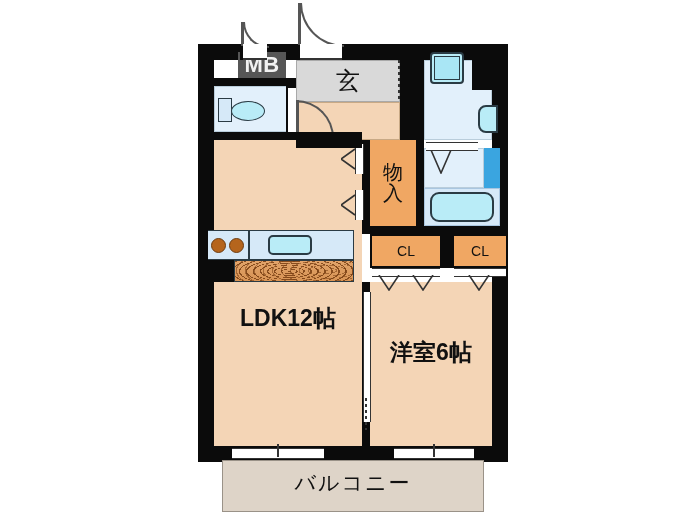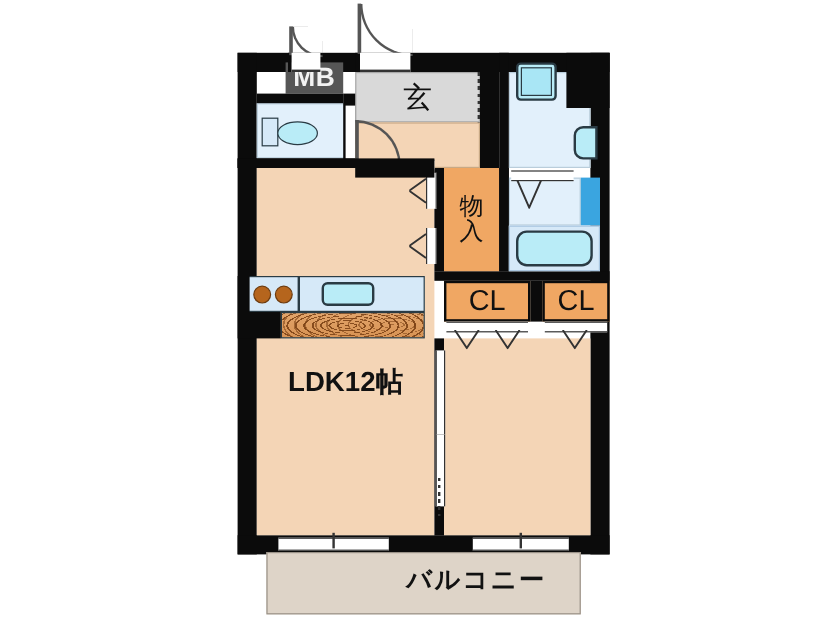--- a/index.html
+++ b/index.html
@@ -21,23 +21,23 @@
   .mbbox{background:#565656;}
   .balcony{background:#ded4c8;}
   .white{background:#ffffff;}
   .stroke-thin{border:1.5px solid #2a3b44;}
 
   .lbl{position:absolute;display:flex;align-items:center;justify-content:center;
        color:#111;white-space:nowrap;}
 
   .t-mb{font-size:22px;font-weight:700;color:#111;letter-spacing:.5px;}
   .t-gen{font-size:24px;font-weight:500;color:#111;}
-  .t-cl{font-size:24px;font-weight:500;color:#111;}
+  .t-cl{font-size:14px;font-weight:500;color:#111;}
   .t-room{font-size:23px;font-weight:700;color:#111;}
-  .t-bal{font-size:21px;font-weight:700;color:#111;letter-spacing:2px;padding-left:44px;}
+  .t-bal{font-size:21px;font-weight:400;color:#111;letter-spacing:2px;}
   .t-stor{font-size:20px;font-weight:500;color:#111;line-height:1.05;
           display:flex;flex-direction:column;align-items:center;justify-content:center;}
 
   
   .arc{position:absolute;border:2px solid #555;background:transparent;}
   .arc-tr{border-radius:0 100% 0 0;border-left:none;border-bottom:none;}
   .arc-bl{border-radius:0 0 0 100%;border-right:none;border-top:none;}
 
   
   .slide{position:absolute;background:#ffffff;border-top:1.5px solid #333;
@@ -93,20 +93,21 @@
   <div class="burner" style="left:229px;top:238px;width:13px;height:13px;"></div>
 
   <div class="abs" style="left:248px;top:230px;width:1.5px;height:30px;background:#2a3b44;"></div>
 
   <div class="abs cyan fixture" style="left:268px;top:235px;width:44px;height:20px;border-radius:5px;"></div>
 
   <div class="abs woodgrain" style="left:234px;top:260px;width:120px;height:22px;border:1.5px solid #2a3b44;"></div>
   <div class="abs wall" style="left:198px;top:260px;width:36px;height:22px;"></div>
 
   <div class="abs floor" style="left:370px;top:282px;width:122px;height:164px;"></div>
+  <div class="lbl t-room" style="left:370px;top:334px;width:122px;height:36px;">洋室6帖</div>
 
   <div class="abs wall" style="left:362px;top:282px;width:8px;height:164px;"></div>
 
   <div class="slide-v" style="left:363px;top:292px;width:6px;height:70px;"></div>
   <div class="slide-v" style="left:363px;top:362px;width:6px;height:60px;"></div>
   <div class="dotline-v" style="left:365px;top:398px;height:32px;"></div>
 
   <div class="abs closet" style="left:370px;top:234px;width:72px;height:34px;border:2px solid #0b0b0b;"></div>
   <div class="lbl t-cl" style="left:370px;top:234px;width:72px;height:34px;">CL</div>
 

